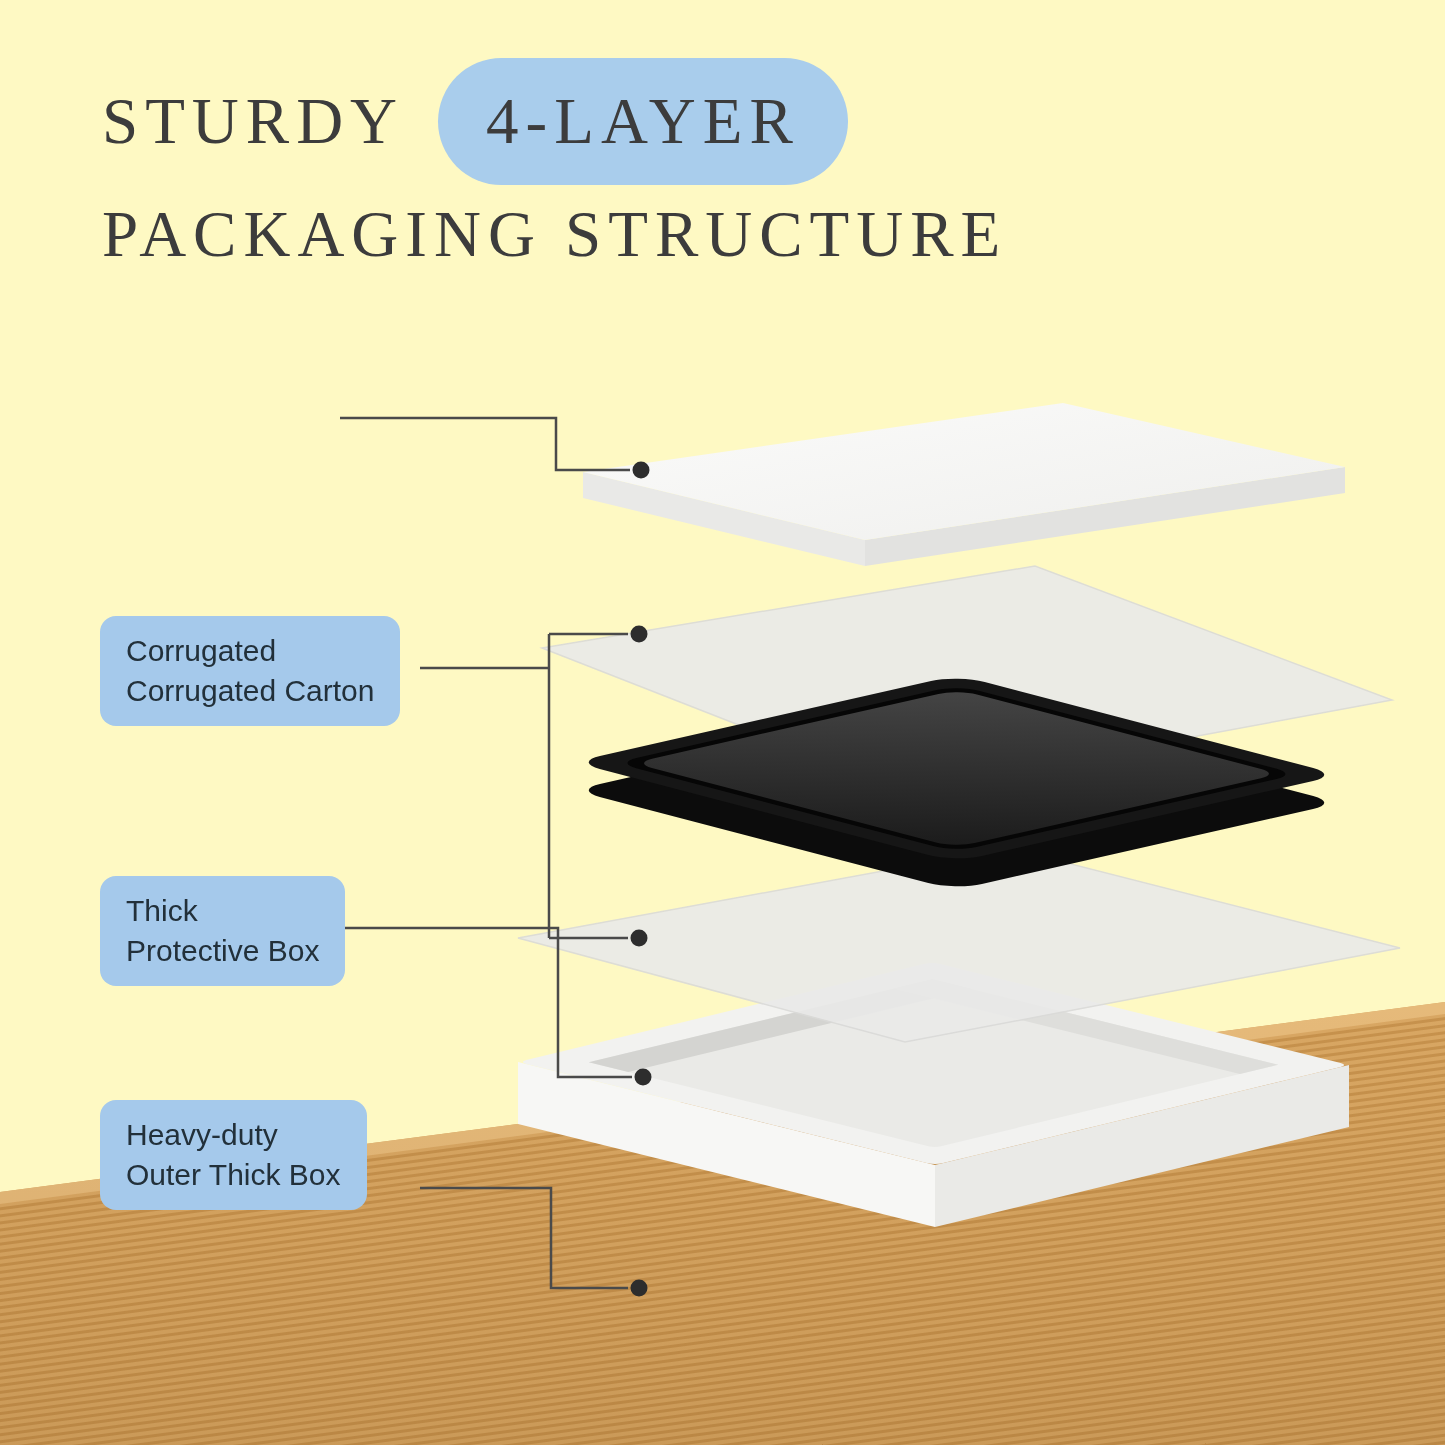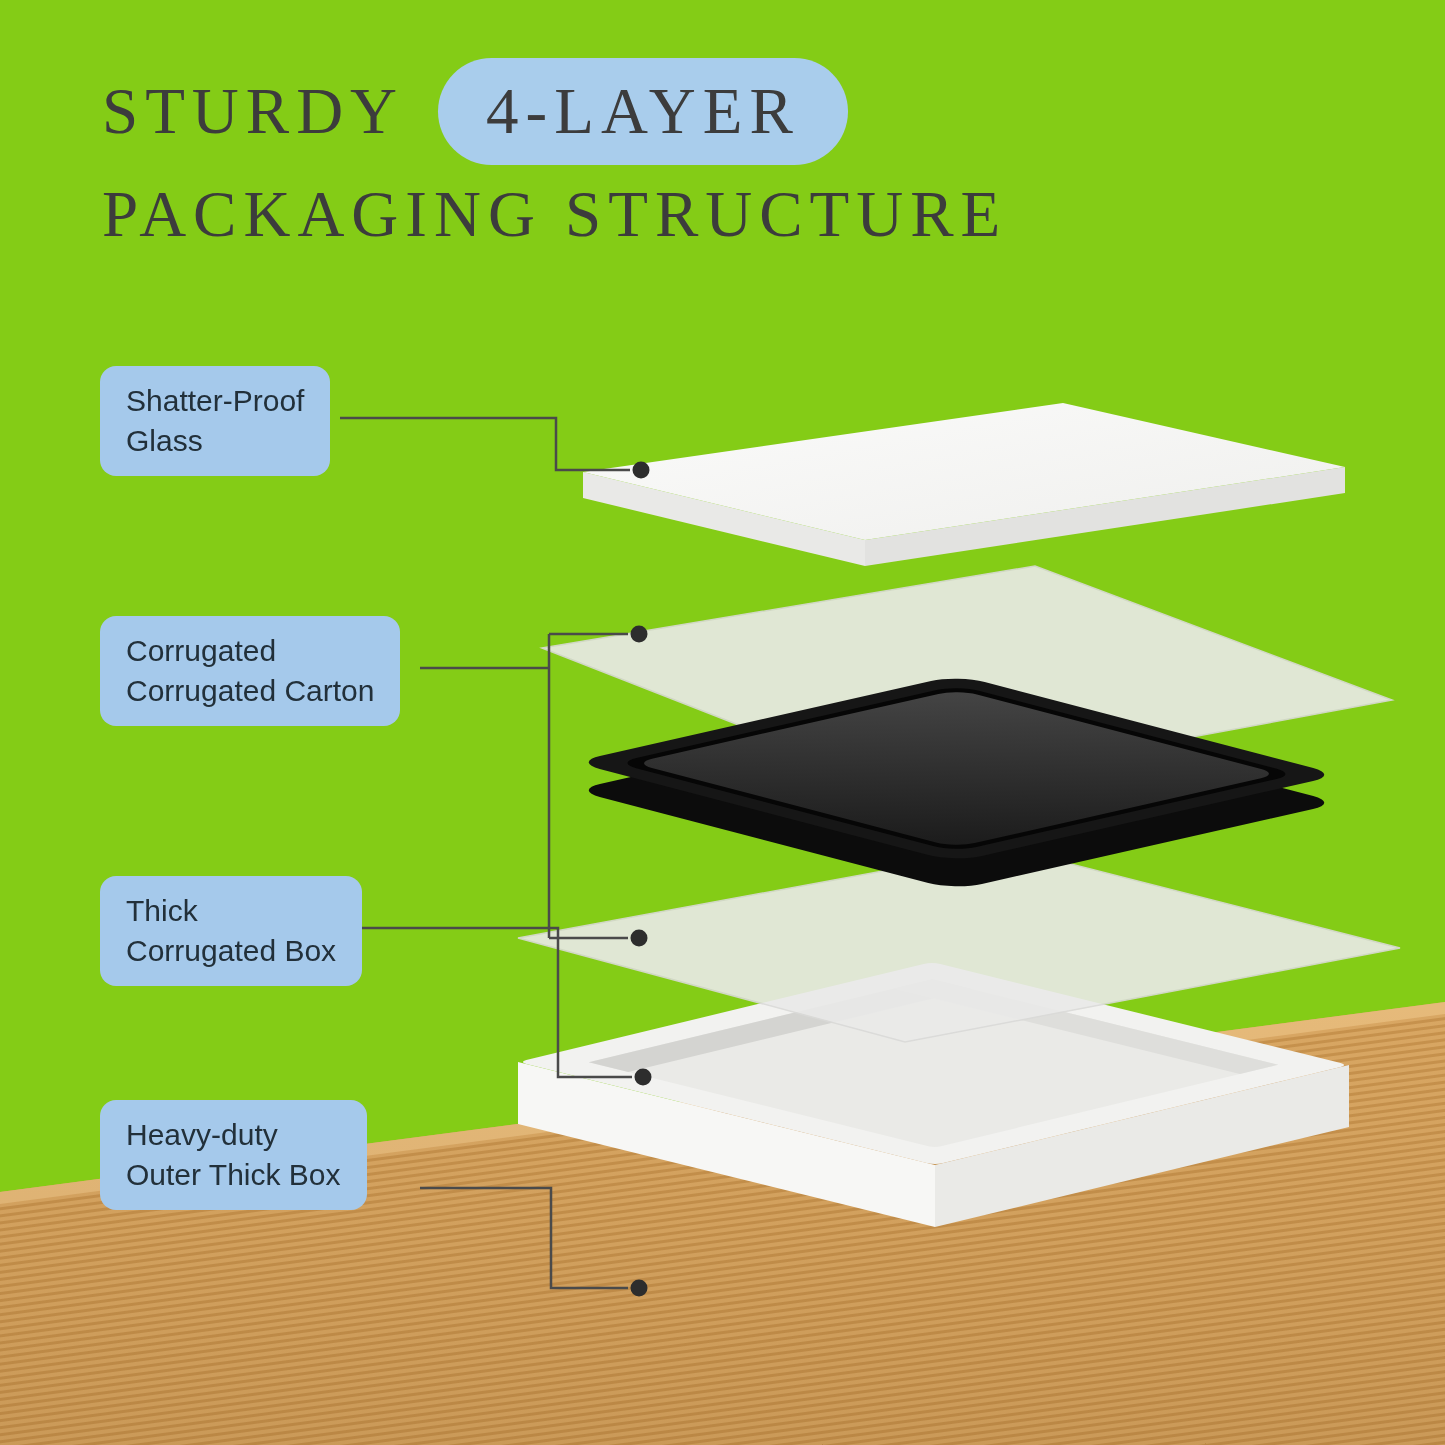--- a/index.html
+++ b/index.html
@@ -1,26 +1,26 @@
 <!DOCTYPE html>
 <html><head>
 <meta charset="utf-8">
 <style>
   html,body{margin:0;padding:0;background:#efeff0;}
   .canvas{
-    position:relative;width:1445px;height:1445px;background:#84cc16;
+    position:relative;width:1445px;height:1445px;background:#fef9c3;
     font-family:"Liberation Sans",sans-serif;overflow:hidden;
   }
   svg.diagram{position:absolute;left:0;top:0;width:1445px;height:1445px;}
   .title{
     position:absolute;left:102px;top:58px;color:#3c3c3c;
     font-family:"Liberation Serif",serif;z-index:2;
   }
   .title-line1{display:flex;align-items:center;gap:34px;font-size:65px;letter-spacing:7px;}
-  .pill{background:#a9cdec;border-radius:90px;padding:16px 48px;}
+  .pill{background:#a9cdec;border-radius:90px;padding:26px 48px;}
   .title-line2{margin-top:12px;font-size:65px;letter-spacing:7px;}
   .callout{
     position:absolute;left:100px;background:#a5c9eb;border-radius:16px;
     padding:15px 26px;font-size:30px;line-height:1.34;color:#22303a;z-index:3;
     white-space:nowrap;
   }
 </style>
 </head>
 <body>
 
@@ -100,33 +100,29 @@
   </svg>
 
   <div class="title">
     <div class="title-line1">
       <span>STURDY</span>
       <span class="pill">4-LAYER</span>
     </div>
     <div class="title-line2">PACKAGING STRUCTURE</div>
   </div>
 
-  <div class="callout" style="top:366px">
-    <div>Shatter-Proof</div>
-    <div>Glass</div>
-  </div>
 
   <div class="callout" style="top:616px">
     <div>Corrugated</div>
     <div>Corrugated Carton</div>
   </div>
 
   <div class="callout" style="top:876px">
     <div>Thick</div>
-    <div>Corrugated Box</div>
+    <div>Protective Box</div>
   </div>
 
   <div class="callout" style="top:1100px">
     <div>Heavy-duty</div>
     <div>Outer Thick Box</div>
   </div>
 
 </div>
 
 </body></html>

